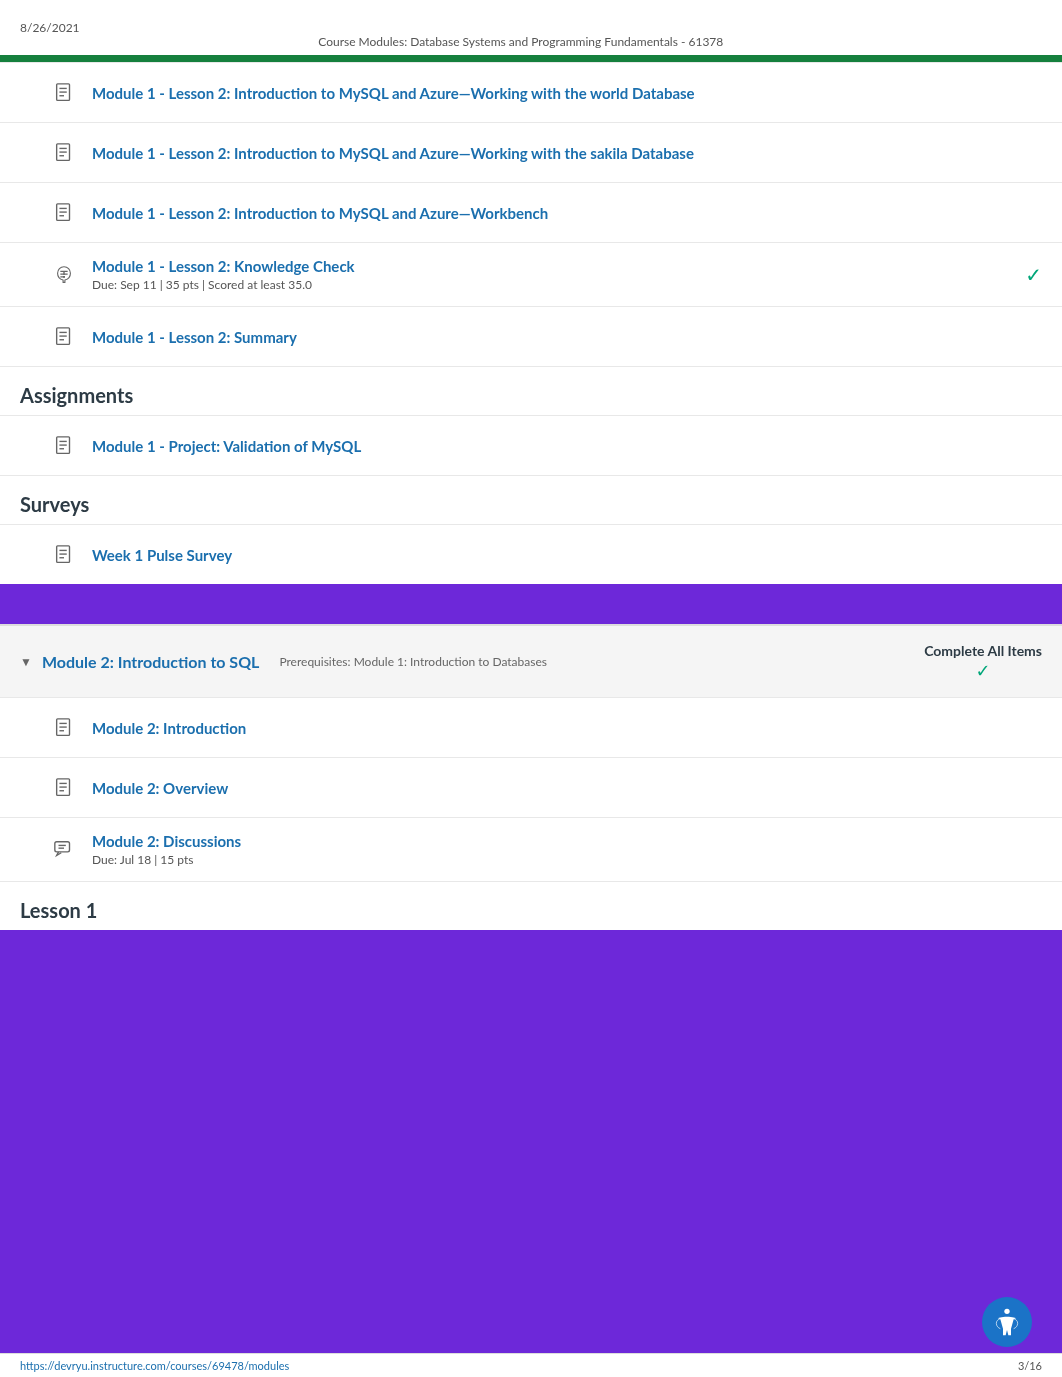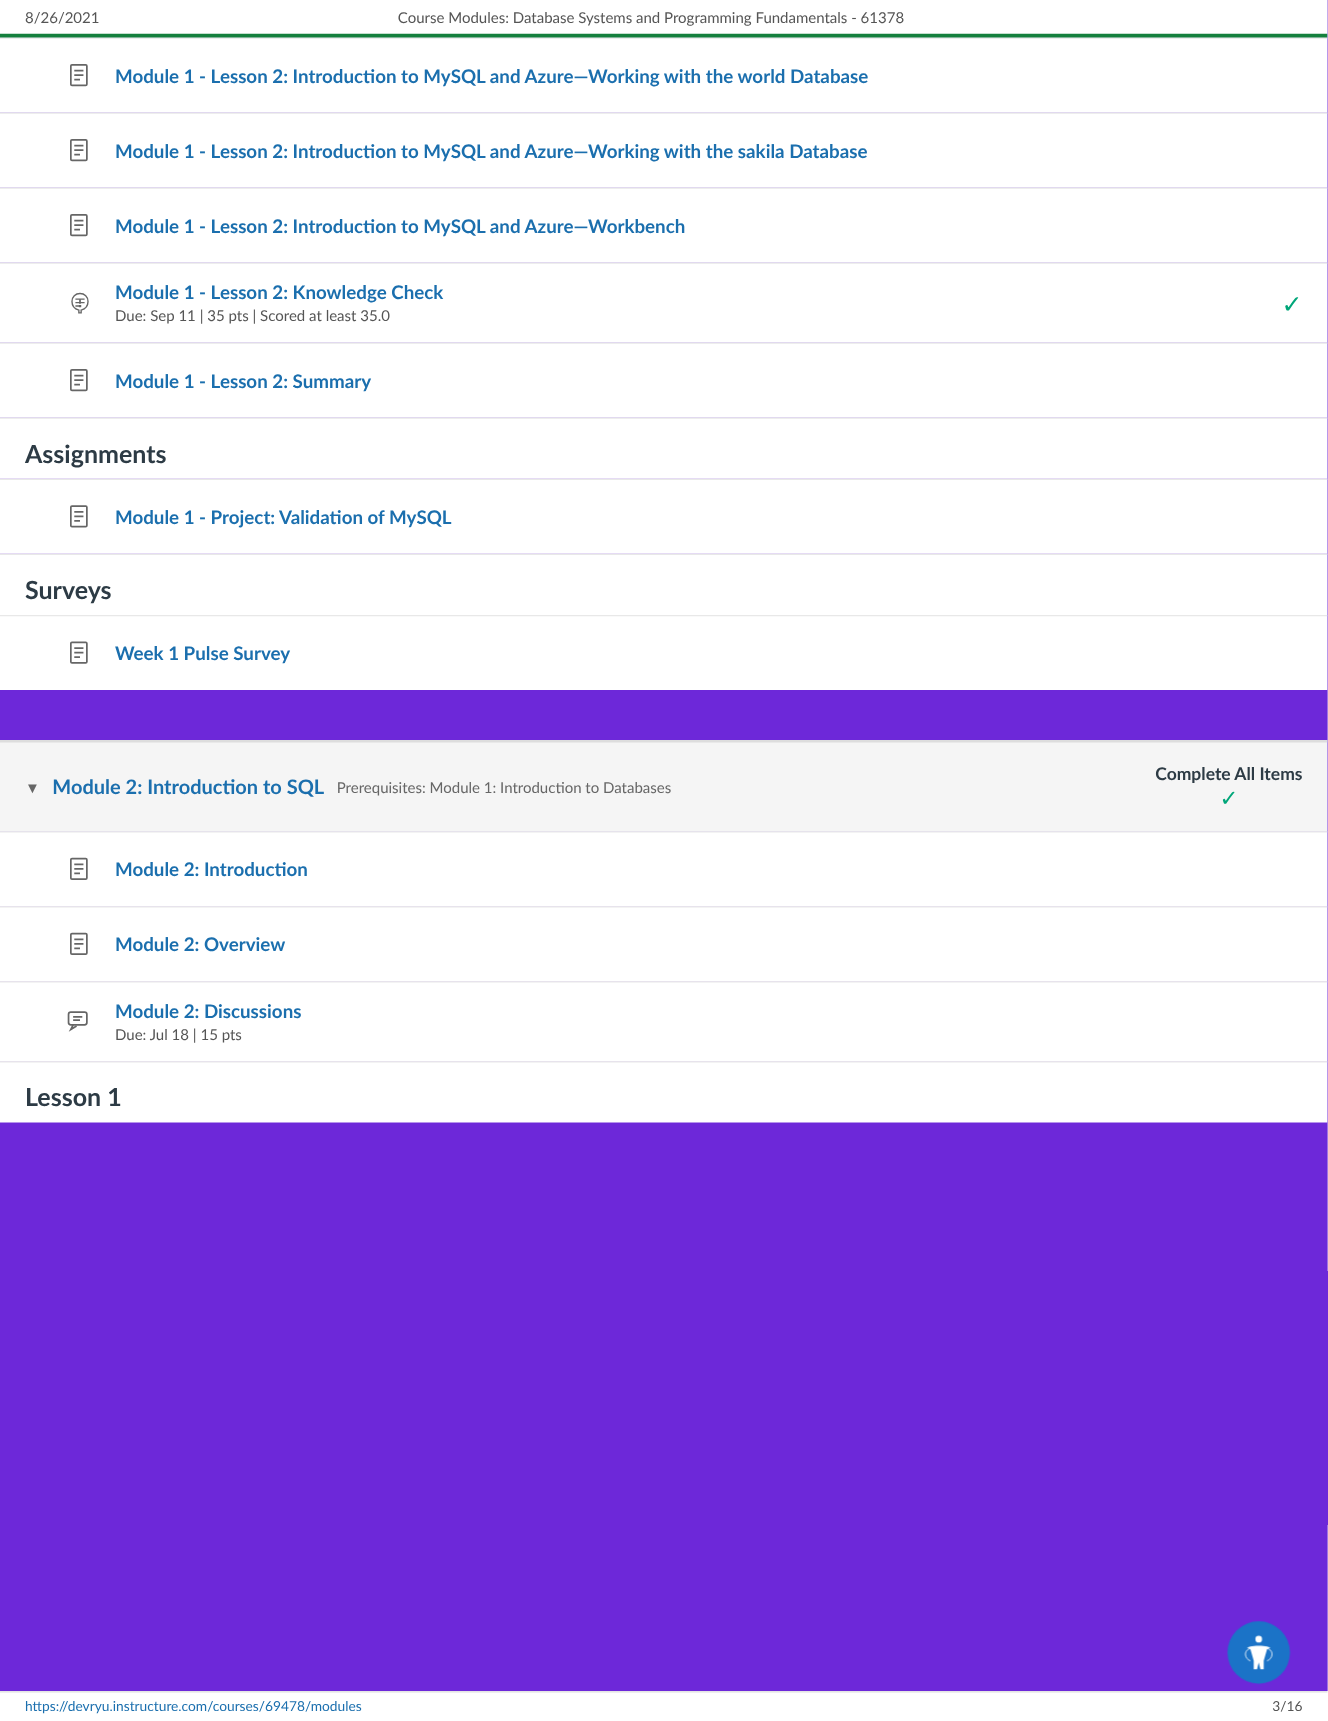--- a/index.html
+++ b/index.html
@@ -4,33 +4,33 @@
   <style>
     * { box-sizing: border-box; margin: 0; padding: 0; }
     body {
       font-family: "Lato", Arial, sans-serif;
       background: #f5f5f5;
       color: #2d3b45;
       font-size: 14px;
     }
     .top-bar {
       background: #fff;
-      border-bottom: 3px solid #15803d;
+      border-bottom: 7px solid #15803d;
       padding: 6px 20px;
       display: flex;
       justify-content: space-between;
       align-items: center;
       font-size: 12px;
       color: #555;
       position: sticky;
       top: 0;
       z-index: 100;
     }
     .top-bar-date { color: #555; }
-    .top-bar-title { color: #555; flex: 1; text-align: center; }
+    .top-bar-title { color: #555; flex: 1; text-align: center; margin-top: 28px; }
     .main-content {
       max-width: 1062px;
       margin: 0 auto;
       background: #6d28d9;
       min-height: 1340px;
       padding-bottom: 40px;
     }
     
     .module-header {
       display: flex;
@@ -48,20 +48,21 @@
     .module-header-title {
       font-size: 16px;
       font-weight: 700;
       color: #1b6fae;
       text-decoration: none;
       cursor: pointer;
     }
     .module-header-prereq {
       font-size: 12px;
       color: #666;
+      margin-left: 10px;
     }
     .module-header-complete {
       margin-left: auto;
       text-align: center;
     }
     .module-header-complete-label {
       font-size: 14px;
       font-weight: 700;
       color: #2d3b45;
       display: block;

